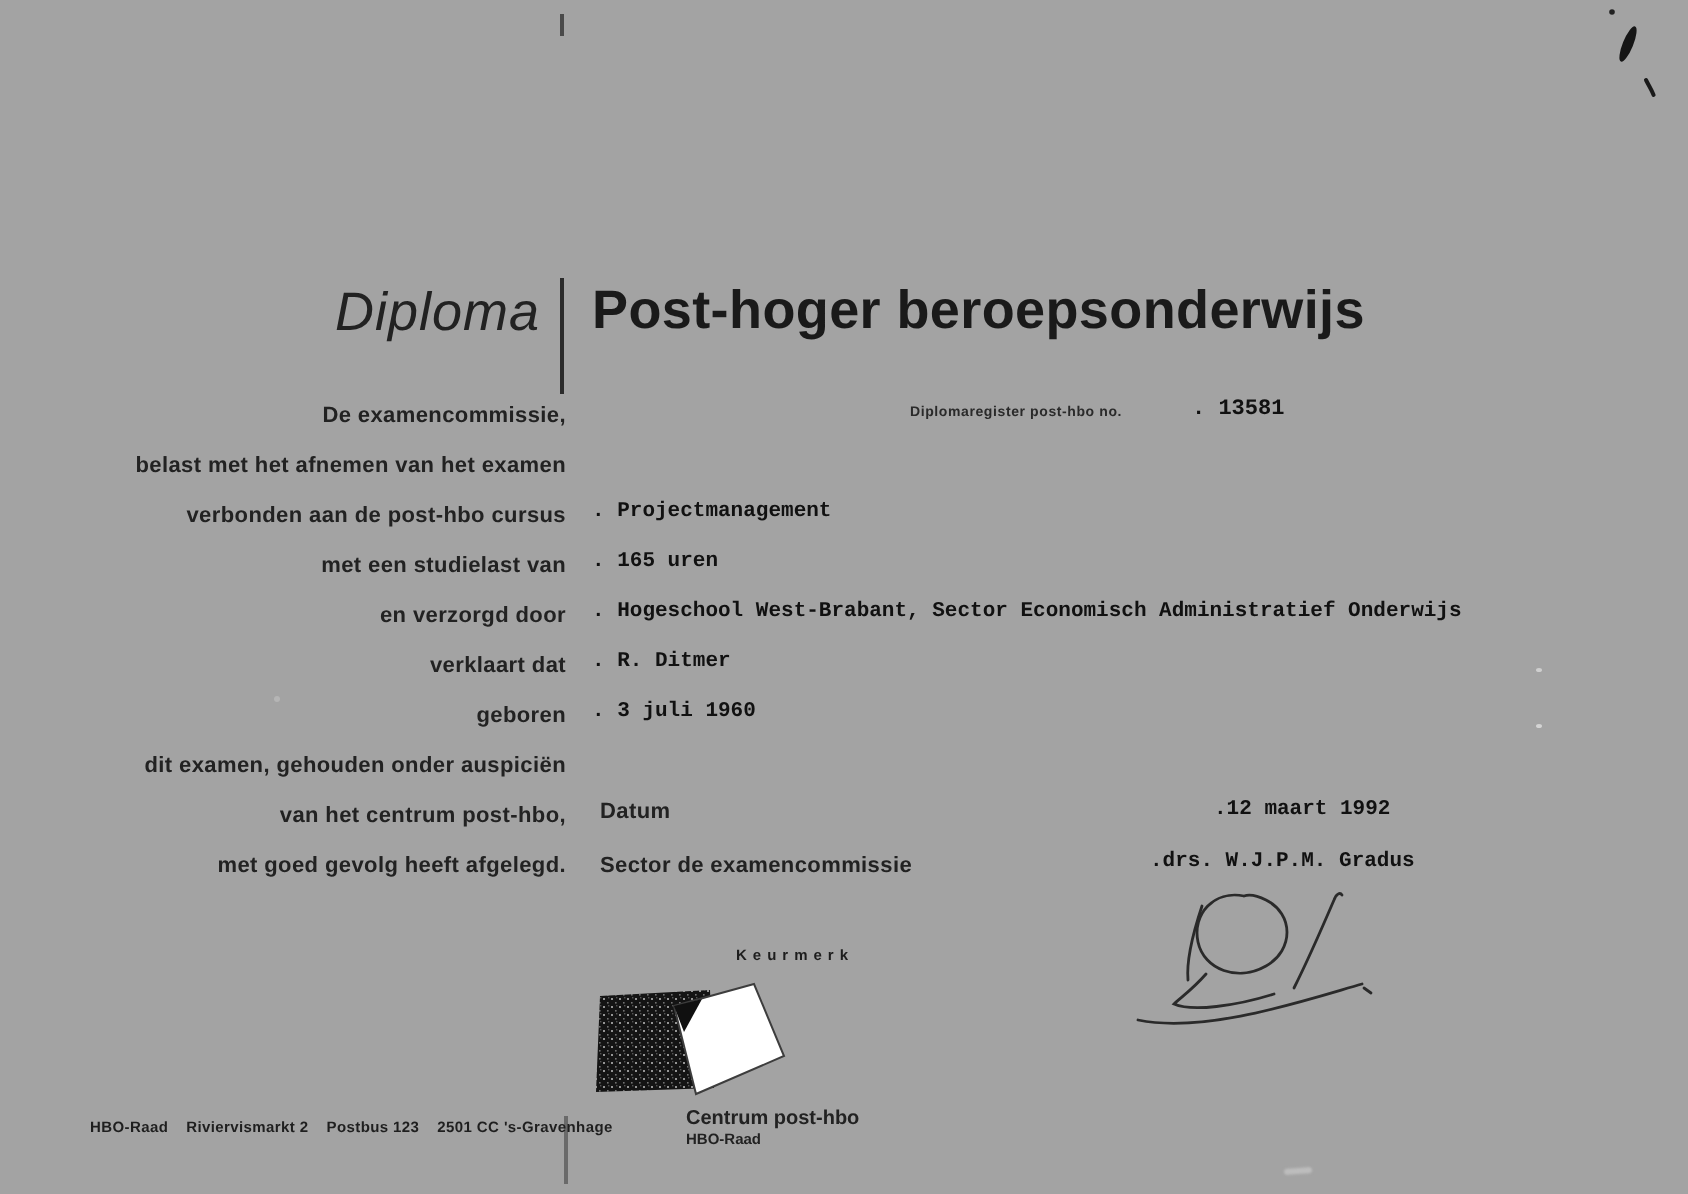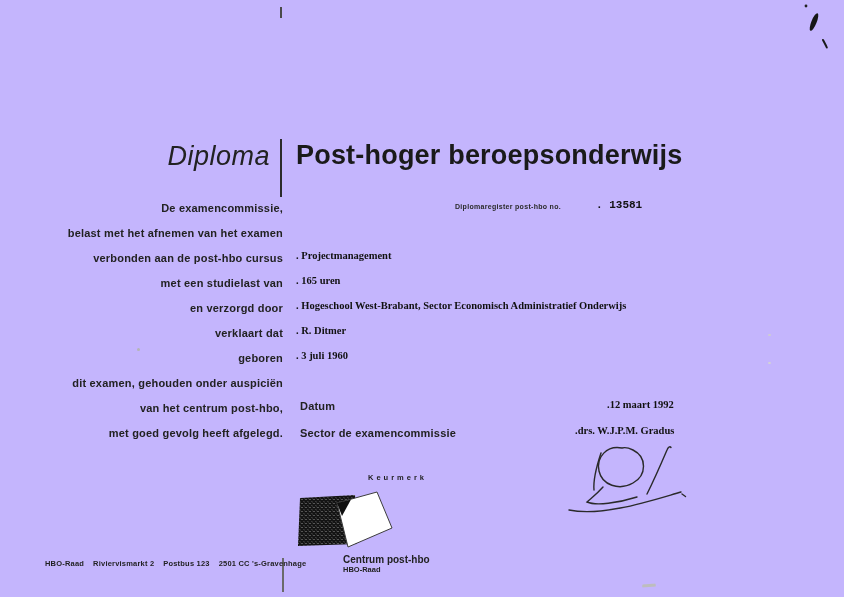--- a/index.html
+++ b/index.html
@@ -1,18 +1,18 @@
 <!DOCTYPE html>
 <html><head>
 <meta charset="utf-8">
 <style>
   * { margin:0; padding:0; box-sizing:border-box; }
   html,body { background:#e8e8e8; }
   .page {
-    position:relative; width:844px; height:597px; background:#c4b5fd;
+    position:relative; width:844px; height:597px; background:#a3a3a3;
     font-family:"Liberation Sans", sans-serif; color:#1c1c1c; overflow:hidden;
     margin:0 auto;
   }
   
   .tick-top { position:absolute; left:280px; top:7px; width:2px; height:11px; background:#4a4a4a; }
   .tick-bottom { position:absolute; left:282px; top:558px; width:2px; height:34px; background:#6a6a6a; }
   .artifact-dot { position:absolute; border-radius:50%; background:#b5b5b5; }
   .dot-a { left:137px; top:348px; width:3px; height:3px; }
   .dot-b { left:768px; top:334px; width:3px; height:2px; background:#cfcfcf; }
   .dot-c { left:768px; top:362px; width:3px; height:2px; background:#d4d4d4; }
@@ -46,21 +46,21 @@
   
   .left-labels { position:absolute; left:0; top:195px; width:283px; }
   .left-labels .lbl {
     height:25px; display:flex; align-items:center; justify-content:flex-end;
     font-size:11px; font-weight:700; letter-spacing:0.2px; color:#222;
   }
 
   
   .tw {
     position:absolute; left:296px;
-    font-family:Liberation Serif, serif;
+    font-family:Liberation Mono, monospace;
     font-size:10.5px; font-weight:700; color:#111; white-space:pre; line-height:12px;
   }
   .v-cursus { top:250px; } .v-studielast { top:275px; } .v-verzorgd { top:300px; }
   .v-naam { top:325px; } .v-geboren { top:350px; }
 
   
   .r-label {
     position:absolute; left:300px; width:258px; text-align:left;
     font-size:11px; font-weight:700; letter-spacing:0.2px; color:#222; line-height:12px;
   }

